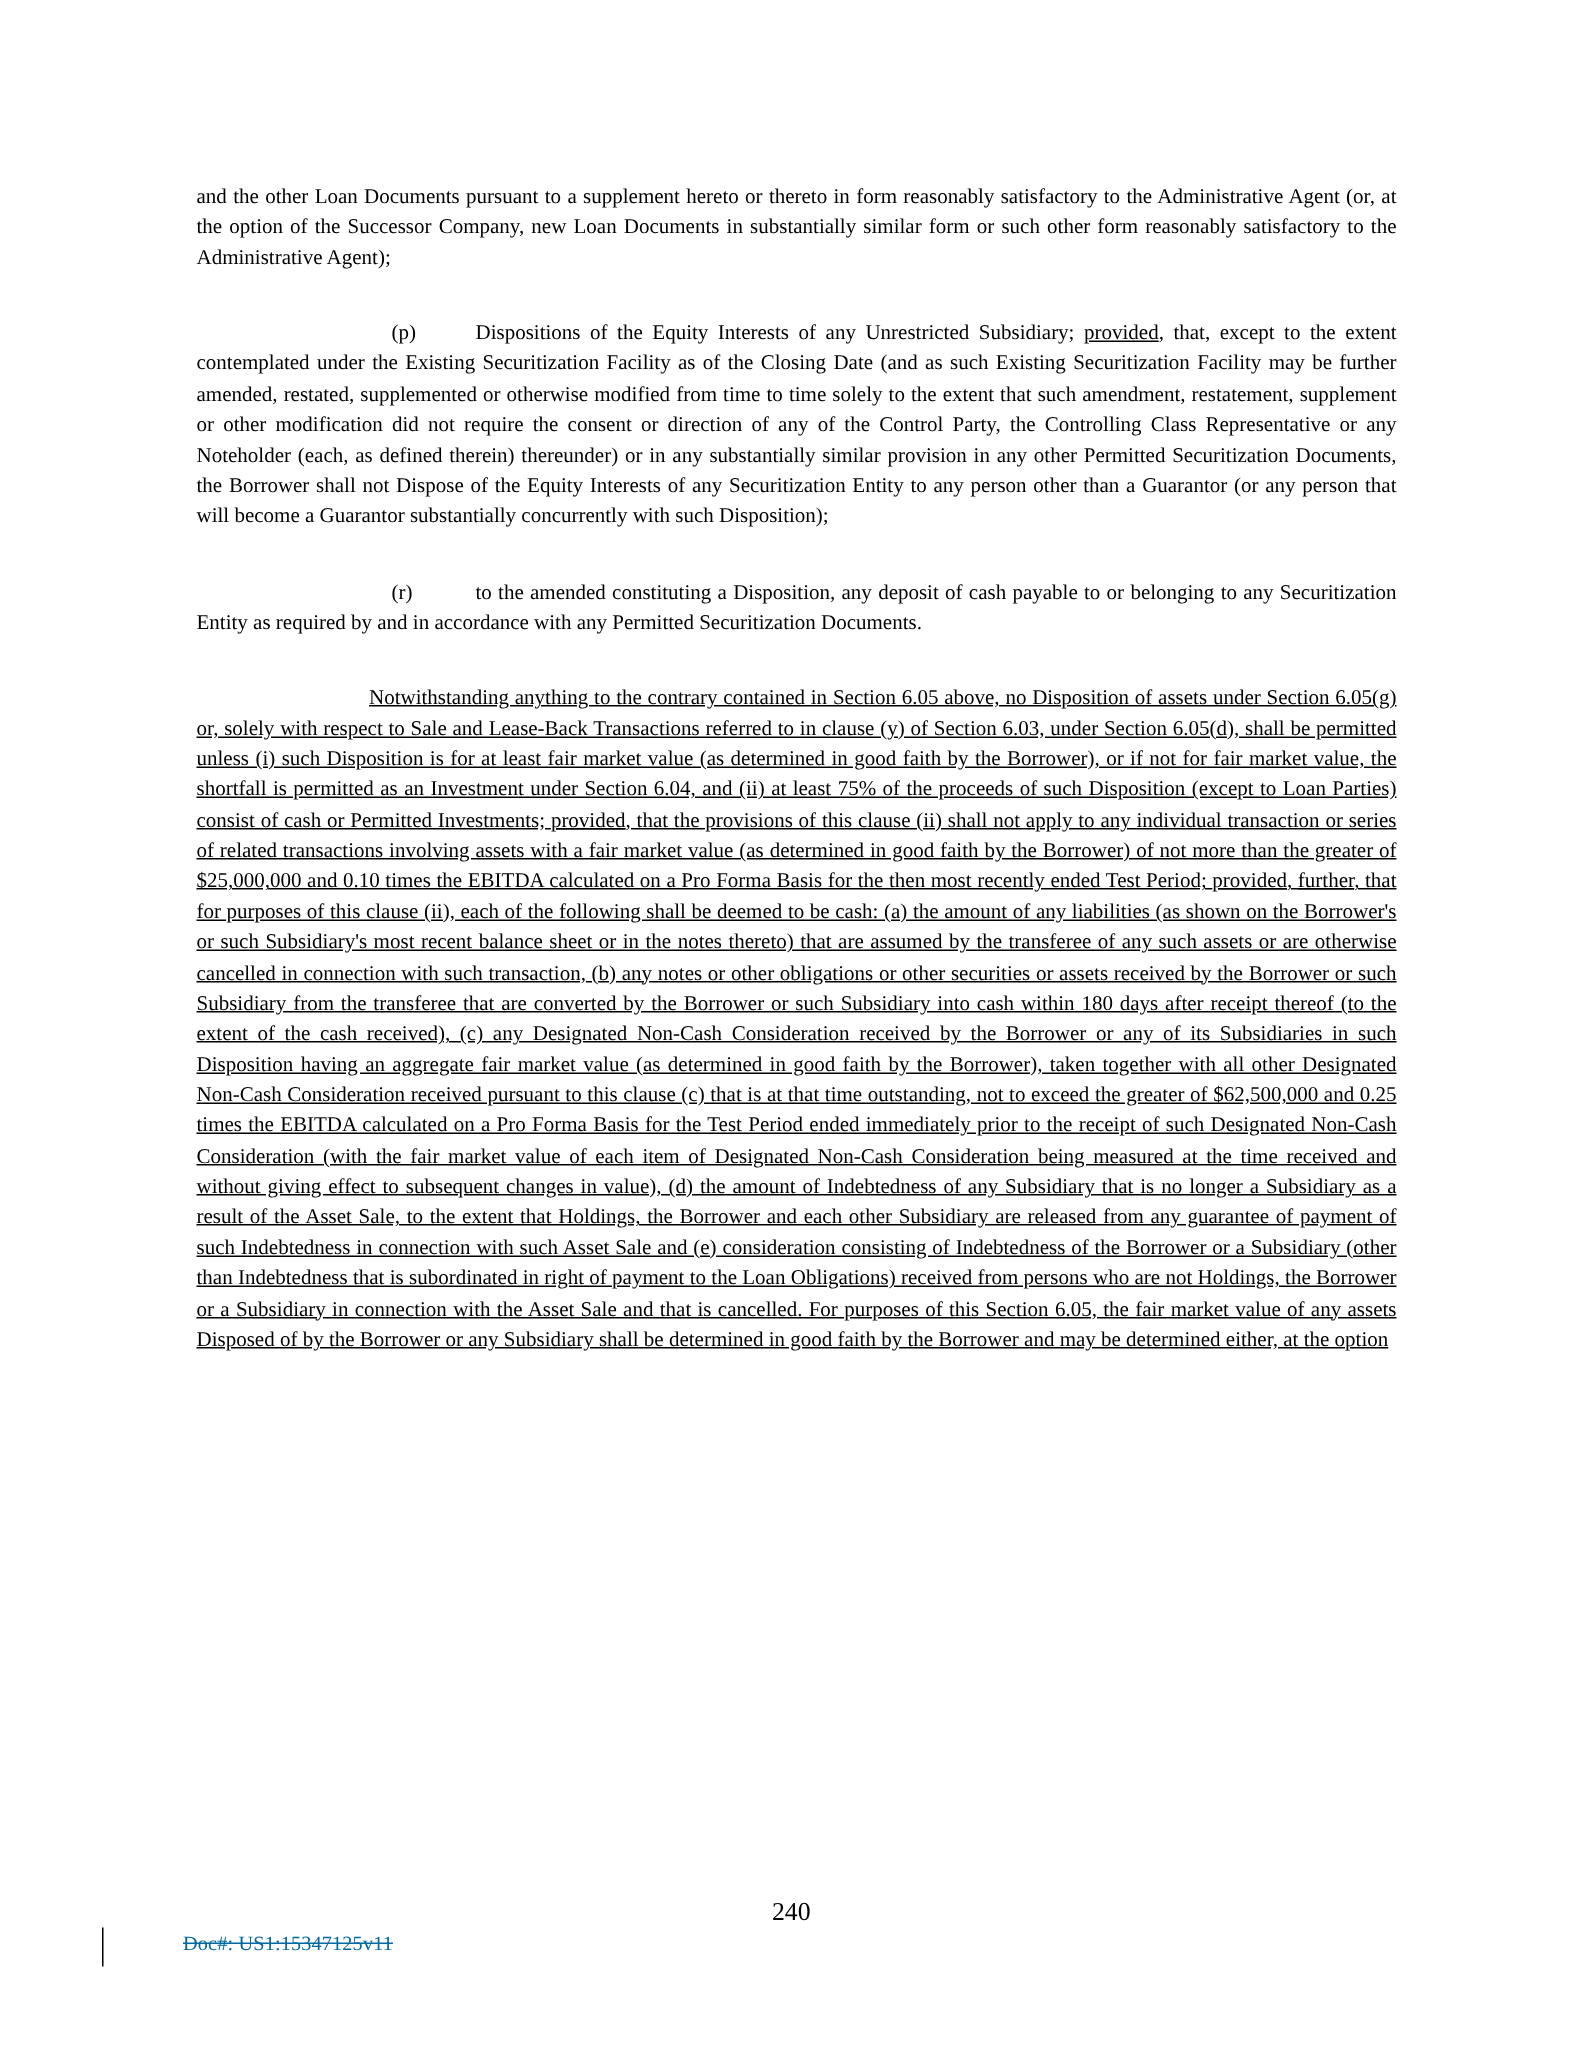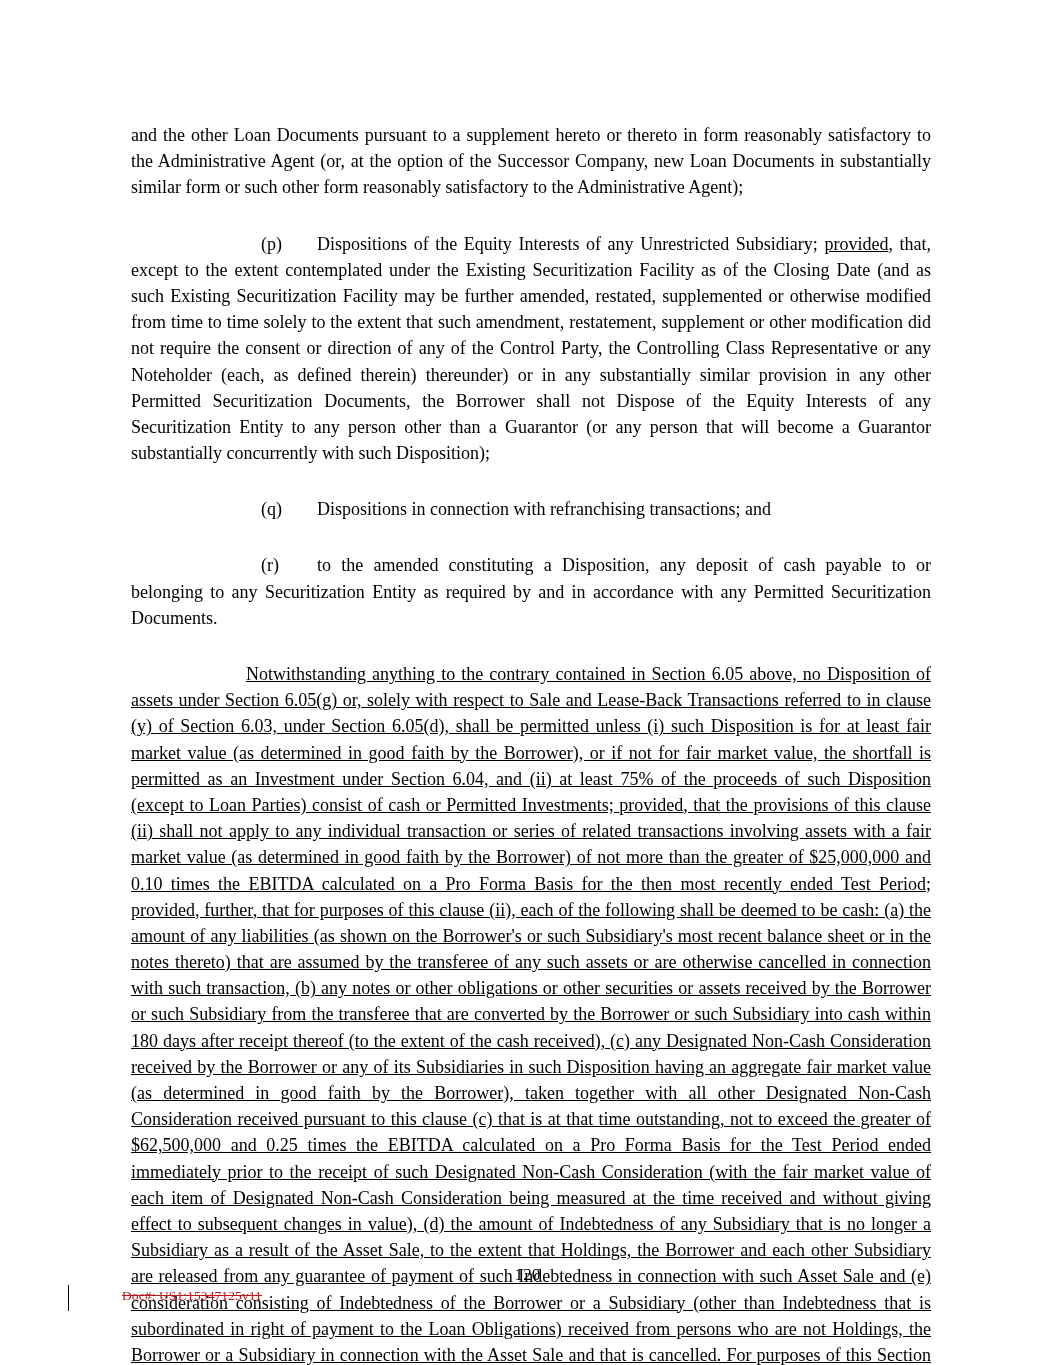--- a/index.html
+++ b/index.html
@@ -24,21 +24,21 @@
   .body-area {
     position: absolute;
     left: 131px;
     top: 122px;
     width: 800px;
   }
   p.para {
     margin: 0 0 0 0;
     text-align: justify;
     text-justify: inter-word;
-    font-size: 18px;
+    font-size: 14px;
     line-height: 1.455;
     hyphens: none;
   }
   p.para + p.para {
     margin-top: 30px;
   }
   
   .clause-label {
     display: inline-block;
     width: 56px;
@@ -53,21 +53,21 @@
     top: 1265px;
     text-align: center;
     font-size: 17.2px;
     font-family: "Liberation Serif", "DejaVu Serif", serif;
   }
   .footer-stamp {
     position: absolute;
     left: 122px;
     top: 1288px;
     font-size: 13.5px;
-    color: #b91c1c;
+    color: #0369a1;
     text-decoration: line-through;
     font-family: "Liberation Serif", "DejaVu Serif", serif;
     letter-spacing: 0.1px;
   }
   .change-bar {
     position: absolute;
     left: 68px;
     top: 1285px;
     width: 1px;
     height: 26px;
@@ -82,32 +82,29 @@
   <div class="body-area">
 
     <p class="para">
       <span>and the other Loan Documents pursuant to a supplement hereto or thereto in form reasonably satisfactory to the Administrative Agent (or, at the option of the Successor Company, new Loan Documents in substantially similar form or such other form reasonably satisfactory to the Administrative Agent);</span>
     </p>
 
     <p class="para" style="text-indent:0;">
       <span style="display:inline-block;width:130px;"></span><span class="clause-label">(p)</span><span>Dispositions of the Equity Interests of any Unrestricted Subsidiary; <span class="u">provided</span>, that, except to the extent contemplated under the Existing Securitization Facility as of the Closing Date (and as such Existing Securitization Facility may be further amended, restated, supplemented or otherwise modified from time to time solely to the extent that such amendment, restatement, supplement or other modification did not require the consent or direction of any of the Control Party, the Controlling Class Representative or any Noteholder (each, as defined therein) thereunder) or in any substantially similar provision in any other Permitted Securitization Documents, the Borrower shall not Dispose of the Equity Interests of any Securitization Entity to any person other than a Guarantor (or any person that will become a Guarantor substantially concurrently with such Disposition);</span>
     </p>
 
-    <p class="para" style="text-indent:0;">
-      <span style="display:inline-block;width:130px;"></span><span class="clause-label">(q)</span><span>Dispositions in connection with refranchising transactions; and</span>
-    </p>
 
     <p class="para" style="text-indent:0;">
       <span style="display:inline-block;width:130px;"></span><span class="clause-label">(r)</span><span>to the amended constituting a Disposition, any deposit of cash payable to or belonging to any Securitization Entity as required by and in accordance with any Permitted Securitization Documents.</span>
     </p>
 
     <p class="para" style="text-indent:115px;text-decoration:underline;">
       <span>Notwithstanding anything to the contrary contained in Section 6.05 above, no Disposition of assets under Section 6.05(g) or, solely with respect to Sale and Lease-Back Transactions referred to in clause (y) of Section 6.03, under Section 6.05(d), shall be permitted unless (i) such Disposition is for at least fair market value (as determined in good faith by the Borrower), or if not for fair market value, the shortfall is permitted as an Investment under Section 6.04, and (ii) at least 75% of the proceeds of such Disposition (except to Loan Parties) consist of cash or Permitted Investments; <span class="u">provided</span>, that the provisions of this clause (ii) shall not apply to any individual transaction or series of related transactions involving assets with a fair market value (as determined in good faith by the Borrower) of not more than the greater of $25,000,000 and 0.10 times the EBITDA calculated on a Pro Forma Basis for the then most recently ended Test Period; <span class="u">provided</span>, <span class="u">further</span>, that for purposes of this clause (ii), each of the following shall be deemed to be cash: (a) the amount of any liabilities (as shown on the Borrower's or such Subsidiary's most recent balance sheet or in the notes thereto) that are assumed by the transferee of any such assets or are otherwise cancelled in connection with such transaction, (b) any notes or other obligations or other securities or assets received by the Borrower or such Subsidiary from the transferee that are converted by the Borrower or such Subsidiary into cash within 180 days after receipt thereof (to the extent of the cash received), (c) any Designated Non-Cash Consideration received by the Borrower or any of its Subsidiaries in such Disposition having an aggregate fair market value (as determined in good faith by the Borrower), taken together with all other Designated Non-Cash Consideration received pursuant to this clause (c) that is at that time outstanding, not to exceed the greater of $62,500,000 and 0.25 times the EBITDA calculated on a Pro Forma Basis for the Test Period ended immediately prior to the receipt of such Designated Non-Cash Consideration (with the fair market value of each item of Designated Non-Cash Consideration being measured at the time received and without giving effect to subsequent changes in value), (d) the amount of Indebtedness of any Subsidiary that is no longer a Subsidiary as a result of the Asset Sale, to the extent that Holdings, the Borrower and each other Subsidiary are released from any guarantee of payment of such Indebtedness in connection with such Asset Sale and (e) consideration consisting of Indebtedness of the Borrower or a Subsidiary (other than Indebtedness that is subordinated in right of payment to the Loan Obligations) received from persons who are not Holdings, the Borrower or a Subsidiary in connection with the Asset Sale and that is cancelled. For purposes of this Section 6.05, the fair market value of any assets Disposed of by the Borrower or any Subsidiary shall be determined in good faith by the Borrower and may be determined either, at the option</span>
     </p>
 
   </div>
 
-  <div class="page-number">120</div>
+  <div class="page-number">240</div>
 
   <div class="change-bar"></div>
   <div class="footer-stamp">Doc#: US1:15347125v11</div>
 
 </div>
 
 </body></html>

